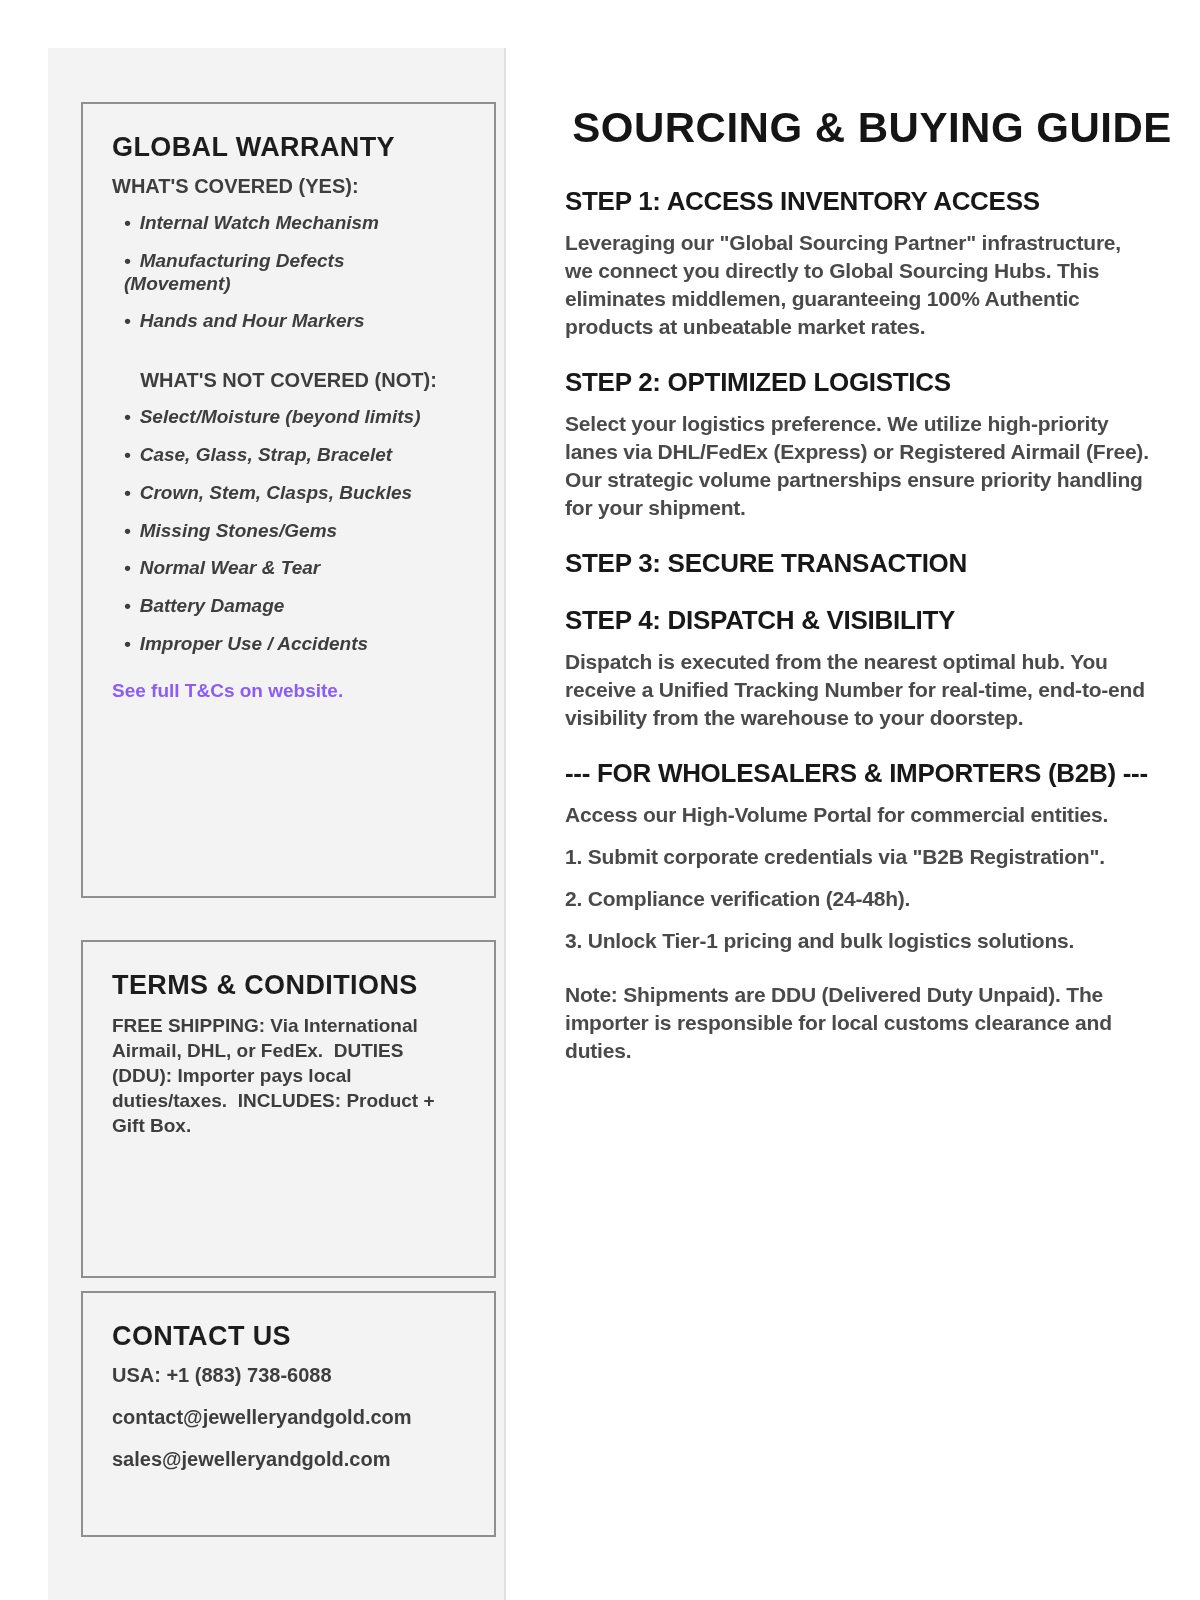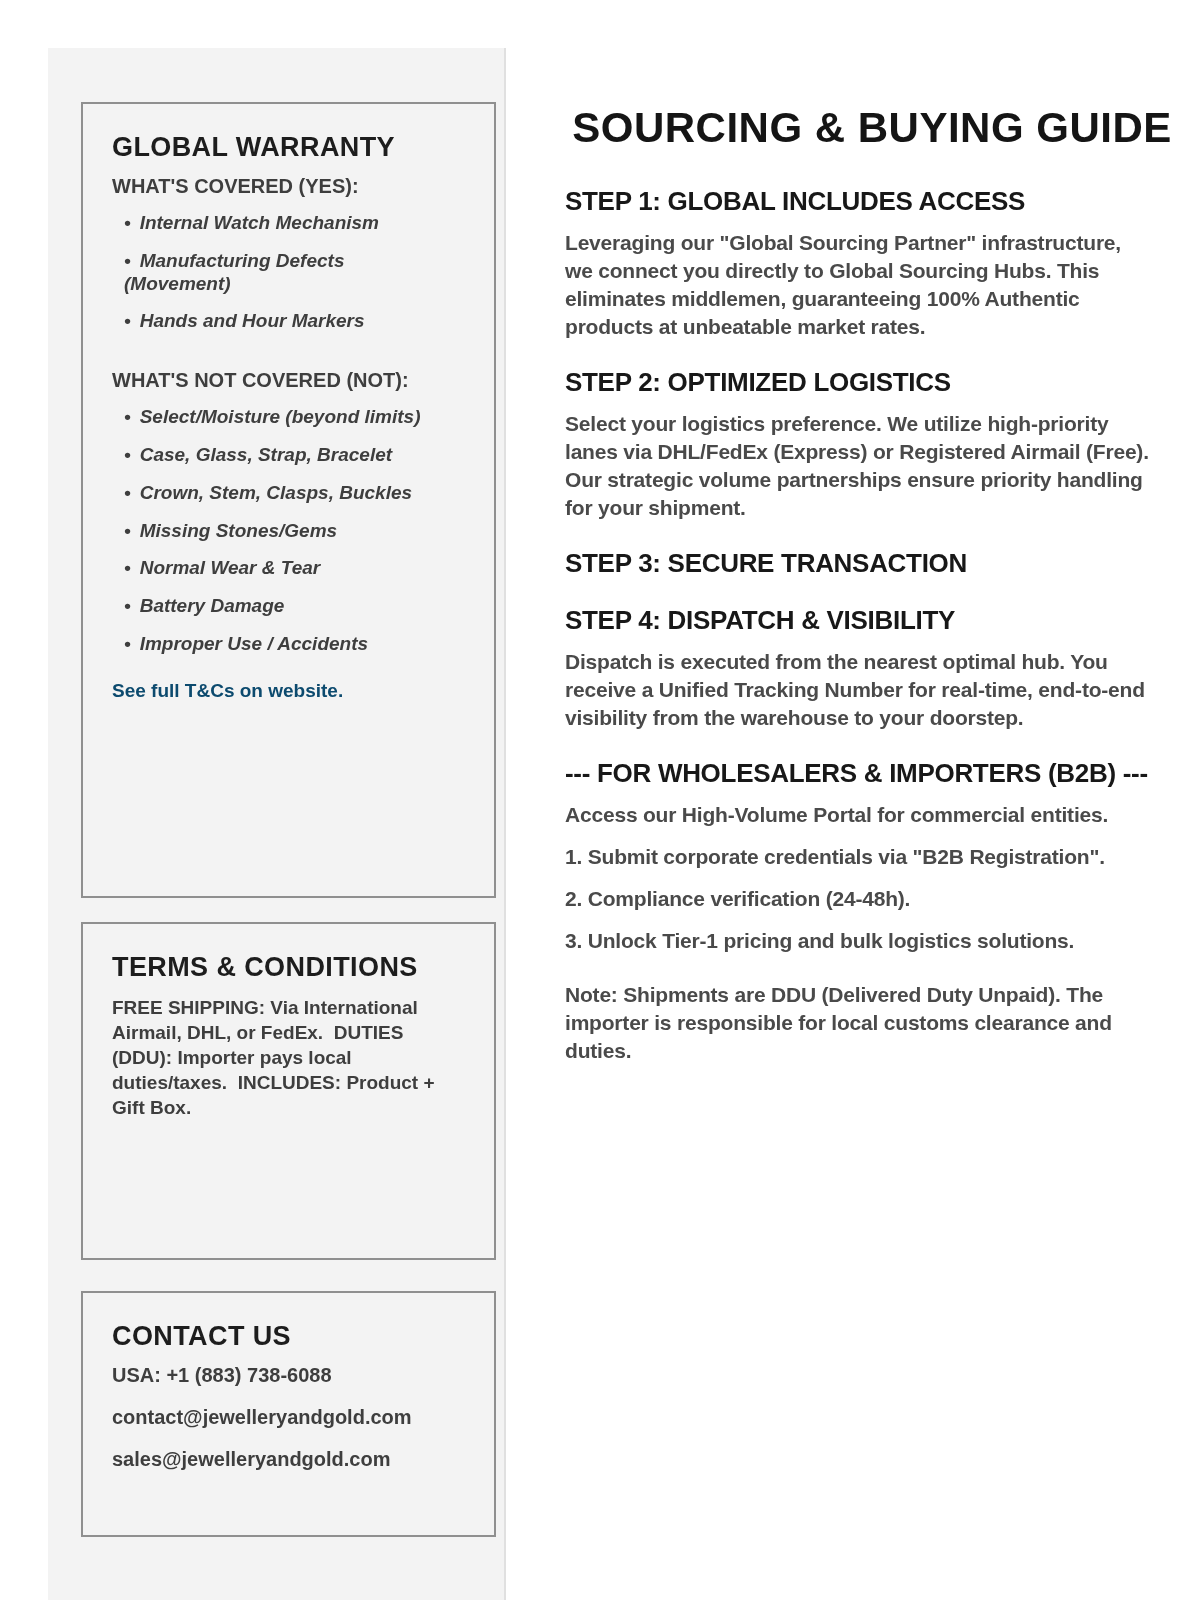--- a/index.html
+++ b/index.html
@@ -18,41 +18,41 @@
     background: #f3f3f3;
     border-right: 2px solid #e0e0e0;
   }
   .panel {
     position: absolute; left: 21px; width: 415px;
     border: 2px solid #8f8f8f;
     background: #f3f3f3;
     padding: 16px 17px;
   }
   .panel-warranty { top: 42px;  height: 796px; }
-  .panel-terms    { top: 862px; height: 338px; }
+  .panel-terms    { top: 880px; height: 338px; }
   .panel-contact  { top: 1231px; height: 246px; }
 
   .panel-title {
     font-size: 27px; font-weight: bold; color: #1d1d1d;
     letter-spacing: 0.4px; margin-bottom: 12px;
   }
   .panel-subhead {
     font-size: 20px; font-weight: bold; color: #3e3e3e;
     margin-bottom: 14px;
   }
-  .panel-subhead.second { margin-top: 36px; }
+  .panel-subhead.second { margin-top: 36px; text-align: center; }
   .bullet-list { list-style: none; font-style: italic; }
   .bullet-list li {
     font-size: 19px; font-weight: bold; color: #3e3e3e;
     margin-bottom: 15px; line-height: 1.2;
   }
   .bullet-list li::before { content: "•"; margin-right: 9px; }
   .footnote {
     margin-top: 24px;
-    font-size: 19px; font-weight: bold; color: #0c4a6e;
+    font-size: 19px; font-weight: bold; color: #8b5cf6;
   }
   .panel-body {
     font-size: 19px; font-weight: bold; color: #3e3e3e;
     line-height: 25px; white-space: pre-wrap; max-width: 360px;
   }
   .contact-line {
     font-size: 20px; font-weight: bold; color: #3e3e3e;
     margin-bottom: 19px;
   }
 
@@ -127,21 +127,21 @@
       <p class="contact-line">contact@jewelleryandgold.com</p>
       <p class="contact-line">sales@jewelleryandgold.com</p>
     </section>
 
   </aside>
 
   <main class="main">
     <h1 class="guide-title">SOURCING &amp; BUYING GUIDE</h1>
 
     <section class="step">
-      <h2>STEP 1: GLOBAL INCLUDES ACCESS</h2>
+      <h2>STEP 1: ACCESS INVENTORY ACCESS</h2>
       <p>Leveraging our "Global Sourcing Partner" infrastructure, we connect you directly to Global Sourcing Hubs. This eliminates middlemen, guaranteeing 100% Authentic products at unbeatable market rates.</p>
     </section>
 
     <section class="step">
       <h2>STEP 2: OPTIMIZED LOGISTICS</h2>
       <p>Select your logistics preference. We utilize high-priority lanes via DHL/FedEx (Express) or Registered Airmail (Free). Our strategic volume partnerships ensure priority handling for your shipment.</p>
     </section>
 
     <section class="step">
       <h2>STEP 3: SECURE TRANSACTION</h2>

